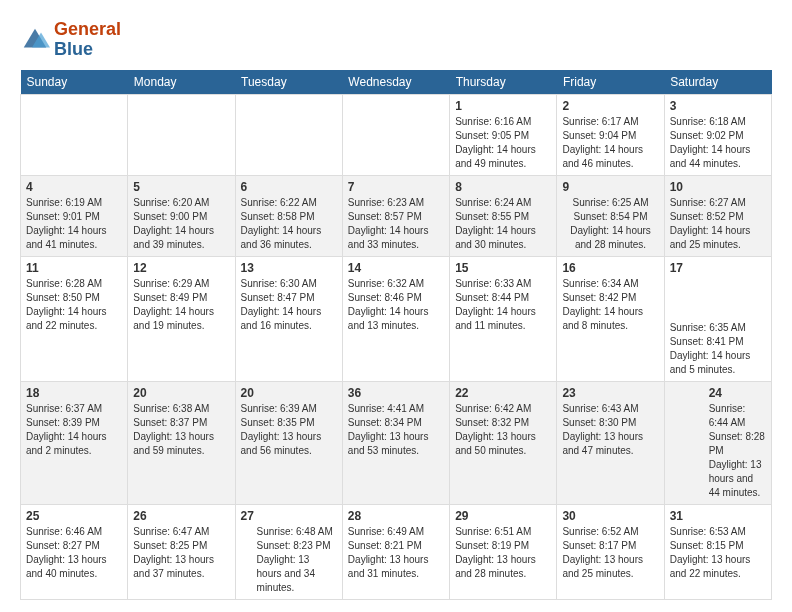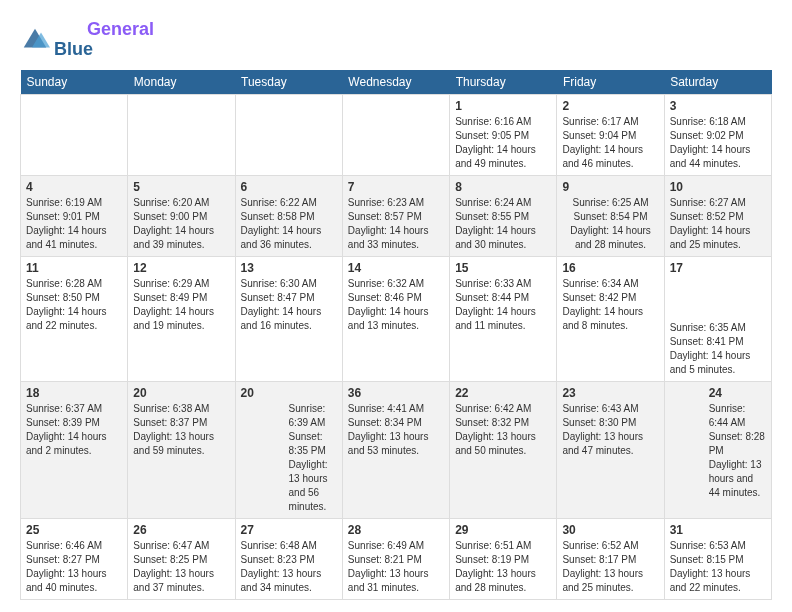--- a/index.html
+++ b/index.html
@@ -20,22 +20,21 @@
       display: flex;
       align-items: center;
     }
     .logo-text {
       font-size: 18px;
       font-weight: bold;
       color: #333;
       line-height: 1.1;
     }
     .logo-text span {
-      color: #8b5cf6;
-      margin-left: 33px;
+      color: #c2410c;
     }
     .logo-icon {
       width: 30px;
       height: 30px;
       margin-right: 4px;
     }
     .title-area {
       text-align: right;
     }
     .month-year {
@@ -240,21 +239,21 @@
 Daylight: 14 hours and 2 minutes.</div>
         </td>
         <td style="background: rgb(242, 242, 242);">
           <div class="day-num">20</div>
           <div class="day-info" style="white-space: pre-line;">Sunrise: 6:38 AM
 Sunset: 8:37 PM
 Daylight: 13 hours and 59 minutes.</div>
         </td>
         <td style="background: rgb(242, 242, 242);">
           <div class="day-num">20</div>
-          <div class="day-info" style="white-space: pre-line; margin-left: 48px;">Sunrise: 6:39 AM
+          <div class="day-info" style="white-space: pre-line;">Sunrise: 6:39 AM
 Sunset: 8:35 PM
 Daylight: 13 hours and 56 minutes.</div>
         </td>
         <td style="background: rgb(242, 242, 242);">
           <div class="day-num">36</div>
           <div class="day-info" style="white-space: pre-line;">Sunrise: 4:41 AM
 Sunset: 8:34 PM
 Daylight: 13 hours and 53 minutes.</div>
         </td>
         <td style="background: rgb(242, 242, 242);">
@@ -284,21 +283,21 @@
 Daylight: 13 hours and 40 minutes.</div>
         </td>
         <td>
           <div class="day-num">26</div>
           <div class="day-info" style="white-space: pre-line;">Sunrise: 6:47 AM
 Sunset: 8:25 PM
 Daylight: 13 hours and 37 minutes.</div>
         </td>
         <td>
           <div class="day-num">27</div>
-          <div class="day-info" style="white-space: pre-line;">Sunrise: 6:48 AM
+          <div class="day-info" style="white-space: pre-line; margin-left: 16px;">Sunrise: 6:48 AM
 Sunset: 8:23 PM
 Daylight: 13 hours and 34 minutes.</div>
         </td>
         <td>
           <div class="day-num">28</div>
           <div class="day-info" style="white-space: pre-line;">Sunrise: 6:49 AM
 Sunset: 8:21 PM
 Daylight: 13 hours and 31 minutes.</div>
         </td>
         <td>

